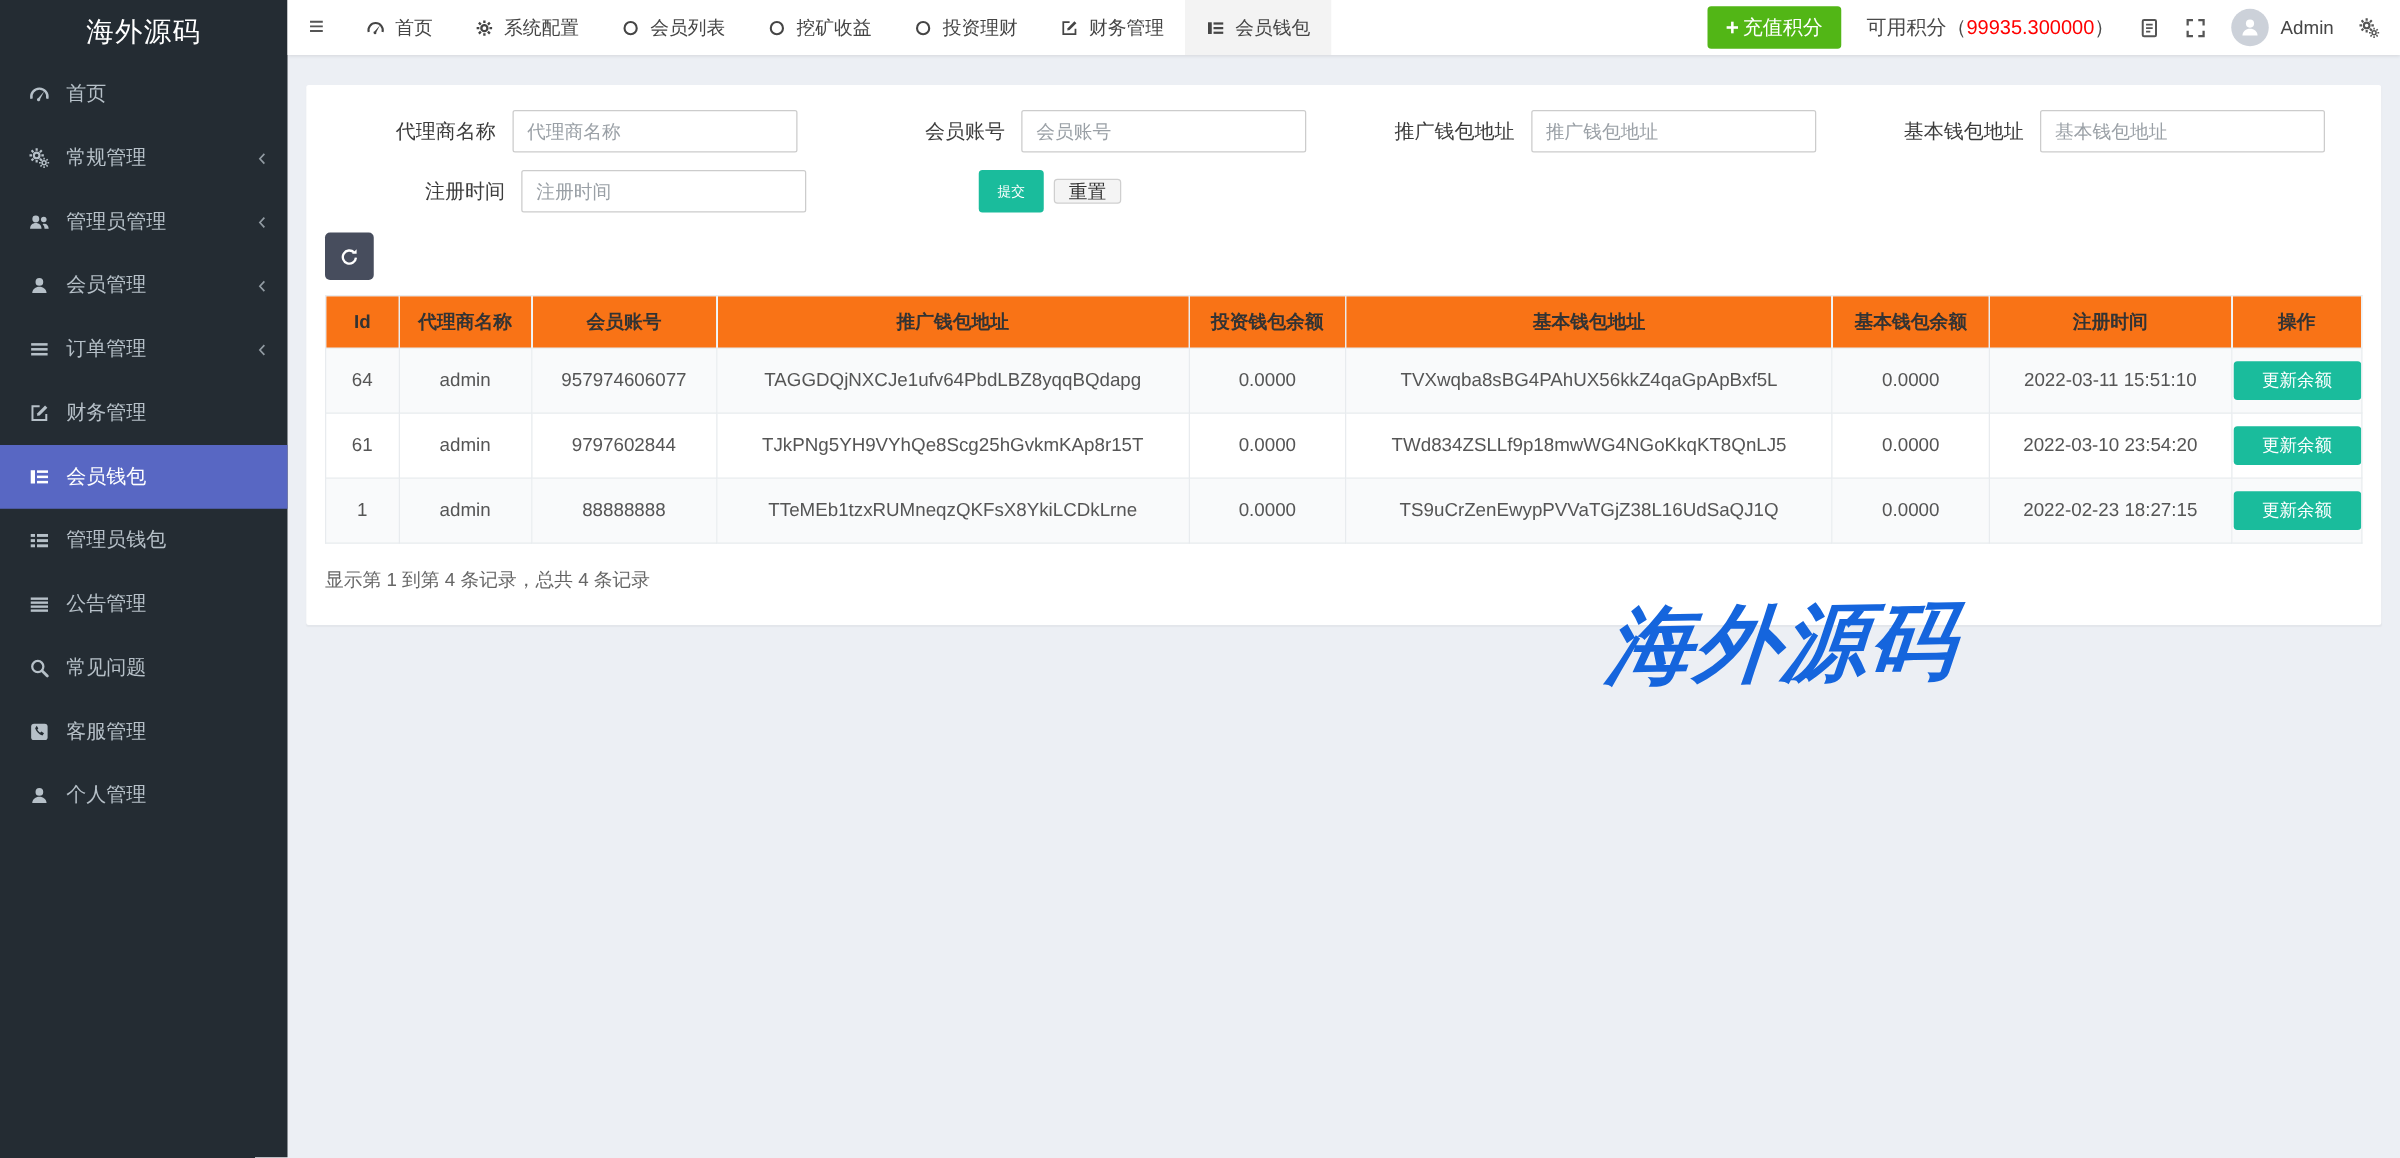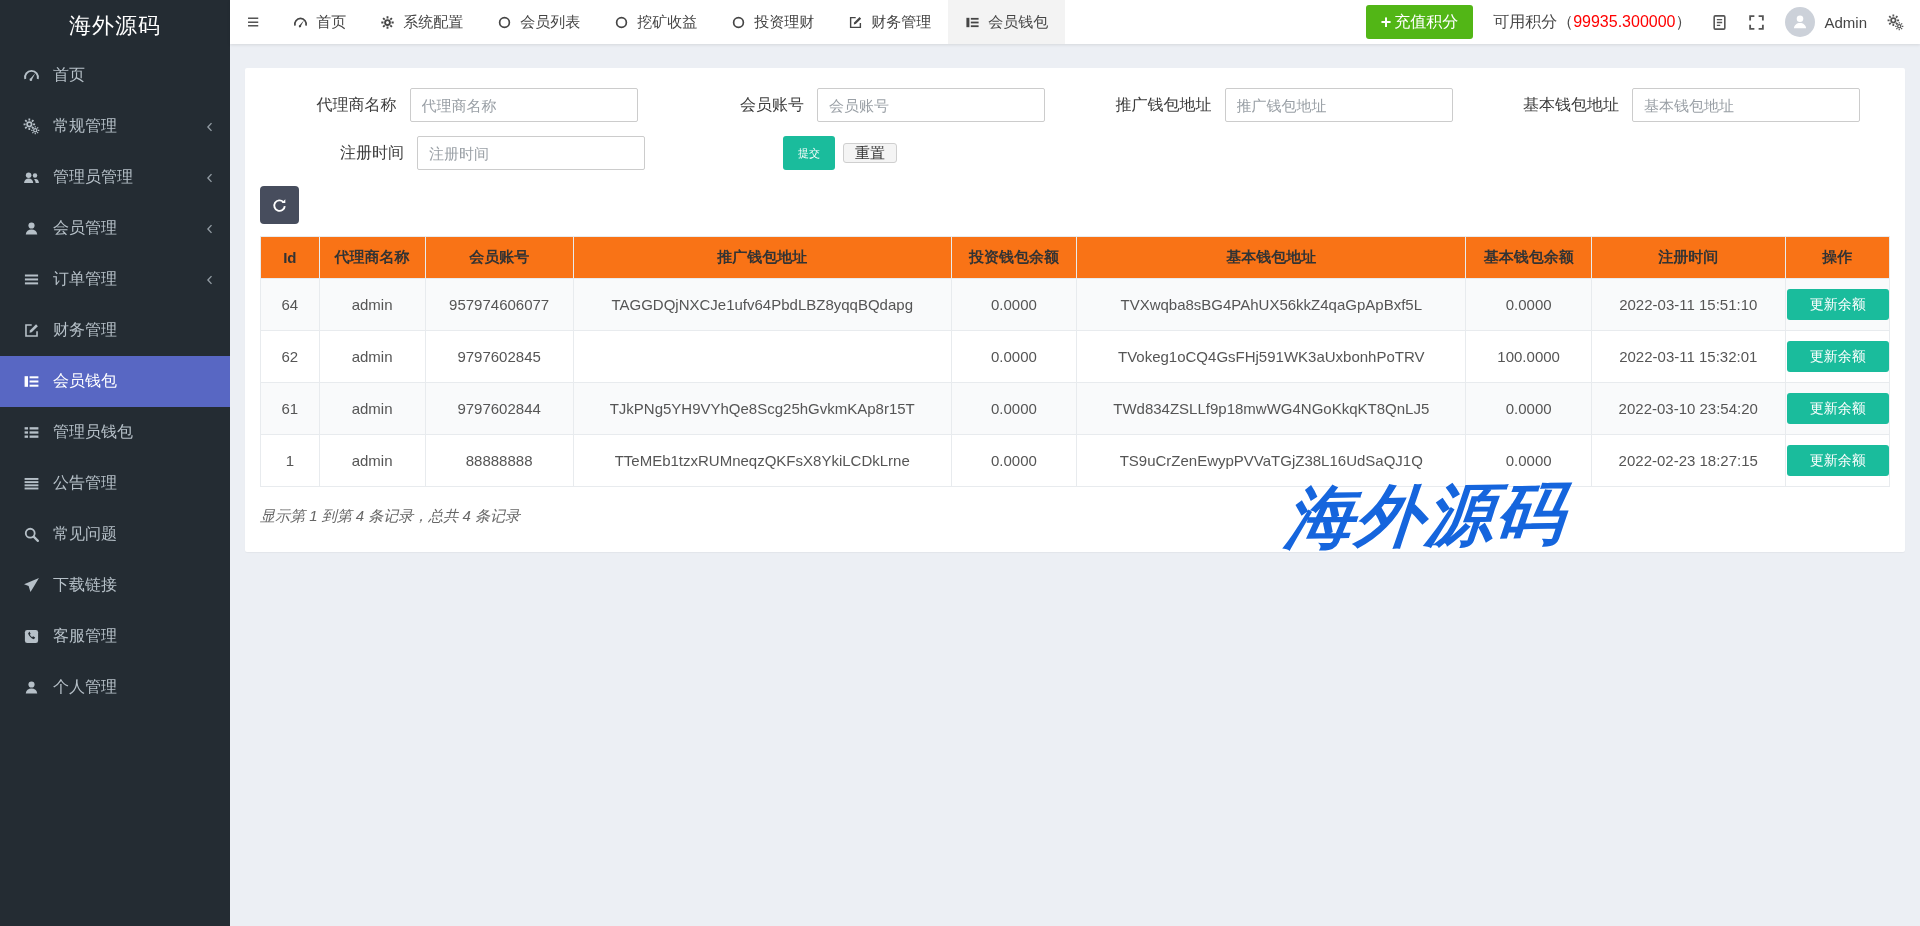--- a/index.html
+++ b/index.html
@@ -56,21 +56,21 @@
   .btn-reset{height:20px;padding:0 11px;margin-left:8px;background:#f4f4f4;border:1px solid #cfcfcf;border-radius:3px;font-size:15px;color:#333;cursor:pointer;font-family:inherit;}
   .btn-refresh{margin:16px 0 12px 0;width:39px;height:38px;background:#474d5d;border:none;border-radius:4px;color:#fff;
     display:flex;align-items:center;justify-content:center;cursor:pointer;}
   .btn-refresh .svgi{width:15px;height:15px;}
   table.grid{width:100%;border-collapse:collapse;table-layout:fixed;}
   .grid th,.grid td{border:1px solid #e8ebee;text-align:center;overflow:hidden;white-space:nowrap;}
   .grid th{height:39px;font-size:15px;color:#333;font-weight:bold;background:#f97316;}
   .grid td{height:49px;font-size:15px;color:#555;}
   .grid tbody tr:nth-child(odd) td{background:#f9fafb;}
   .btn-update{background:#1abc9c;color:#fff;border:none;border-radius:3px;height:31px;padding:0 23px;font-size:14px;cursor:pointer;font-family:inherit;}
-  .summary{margin-top:20px;font-size:15px;color:#666;font-style:italic;}
+  .summary{margin-top:20px;font-size:15px;color:#666;}
   .watermark{position:absolute;left:1286px;top:478px;font-size:68px;line-height:1.1;color:#1565dd;
     font-family:"DejaVu Serif","Liberation Serif",serif;font-style:italic;font-weight:bold;
     transform:skewX(-6deg) rotate(-1deg);pointer-events:none;letter-spacing:2px;}
 </style>
 </head>
 <body>
 
 <div class="app">
 
   <aside class="sidebar">
@@ -207,28 +207,20 @@
           <span class="lbl">公告管理</span>
         </div>
         <div class="side-item">
           <span class="ic">
             <svg class="svgi" viewBox="0 0 16 16" xmlns="http://www.w3.org/2000/svg">
               <circle cx="6.8" cy="6.8" r="4.2" fill="none" stroke="currentColor" stroke-width="1.7"></circle>
               <line x1="10" y1="10" x2="14" y2="14" stroke="currentColor" stroke-width="2.1" stroke-linecap="round"></line>
             </svg>
           </span>
           <span class="lbl">常见问题</span>
-        </div>
-        <div class="side-item">
-          <span class="ic">
-            <svg class="svgi" viewBox="0 0 16 16" xmlns="http://www.w3.org/2000/svg">
-              <path d="M15 1 1 6.8l4.3 1.7L7 14l2.4-3.6L15 1z" fill="currentColor"></path>
-            </svg>
-          </span>
-          <span class="lbl">下载链接</span>
         </div>
         <div class="side-item">
           <span class="ic">
             <svg class="svgi" viewBox="0 0 16 16" xmlns="http://www.w3.org/2000/svg">
               <rect x="1.8" y="1.8" width="12.4" height="12.4" rx="2.2" fill="currentColor"></rect>
               <path d="M4.8 5.2c.9 2.6 2.9 4.6 5.5 5.5l1.2-1.7-2-1.2-1 .8C7.6 8 6.9 7.3 6.4 6.4l.8-1-1.2-2z" fill="#242c33"></path>
             </svg>
           </span>
           <span class="lbl">客服管理</span>
         </div>
@@ -441,31 +433,20 @@
                 <td>admin</td>
                 <td>957974606077</td>
                 <td>TAGGDQjNXCJe1ufv64PbdLBZ8yqqBQdapg</td>
                 <td>0.0000</td>
                 <td>TVXwqba8sBG4PAhUX56kkZ4qaGpApBxf5L</td>
                 <td>0.0000</td>
                 <td>2022-03-11 15:51:10</td>
                 <td><button class="btn-update">更新余额</button></td>
               </tr>
               <tr>
-                <td>62</td>
-                <td>admin</td>
-                <td>9797602845</td>
-                <td></td>
-                <td>0.0000</td>
-                <td>TVokeg1oCQ4GsFHj591WK3aUxbonhPoTRV</td>
-                <td>100.0000</td>
-                <td>2022-03-11 15:32:01</td>
-                <td><button class="btn-update">更新余额</button></td>
-              </tr>
-              <tr>
                 <td>61</td>
                 <td>admin</td>
                 <td>9797602844</td>
                 <td>TJkPNg5YH9VYhQe8Scg25hGvkmKAp8r15T</td>
                 <td>0.0000</td>
                 <td>TWd834ZSLLf9p18mwWG4NGoKkqKT8QnLJ5</td>
                 <td>0.0000</td>
                 <td>2022-03-10 23:54:20</td>
                 <td><button class="btn-update">更新余额</button></td>
               </tr>

